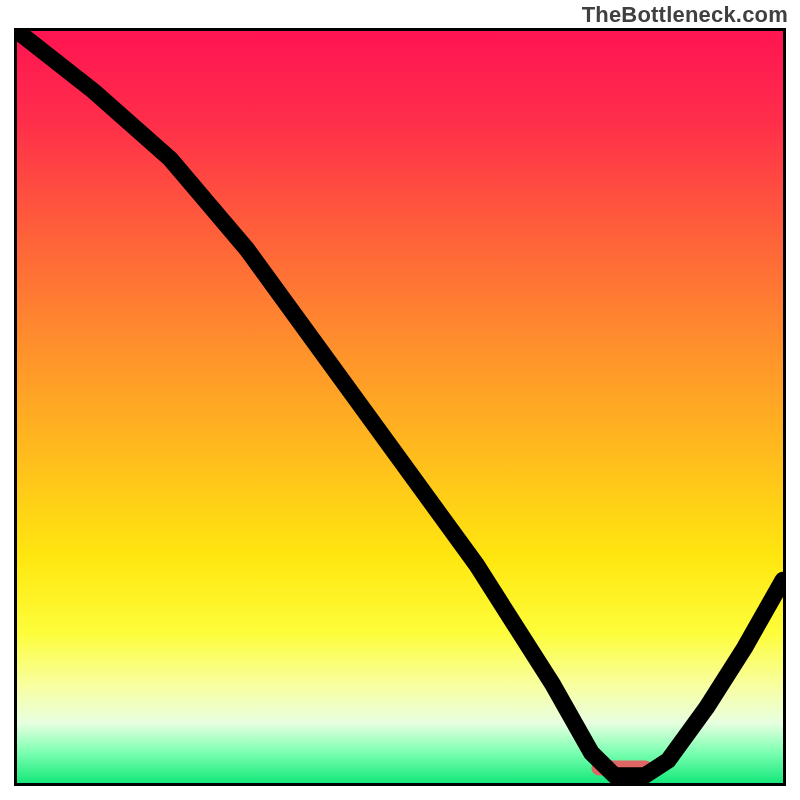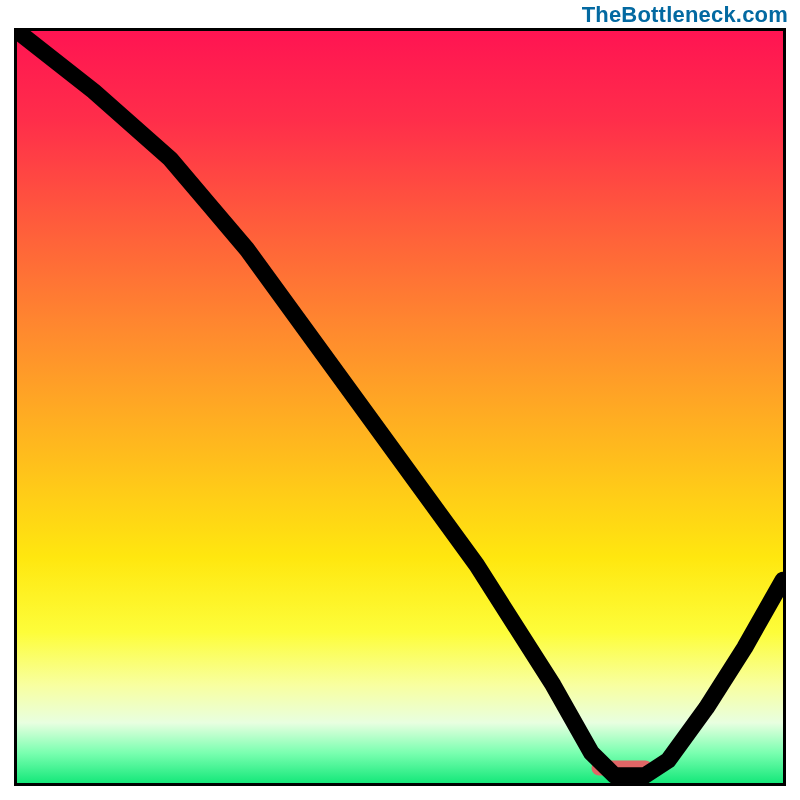--- a/index.html
+++ b/index.html
@@ -15,21 +15,21 @@
     position: relative;
     width: 800px;
     height: 800px;
   }
   .watermark {
     position: absolute;
     top: 2px;
     right: 12px;
     font-size: 22px;
     font-weight: 600;
-    color: #0369a1;
+    color: #404040;
     letter-spacing: 0.2px;
     z-index: 20;
     text-align: center;
   }
   .plot {
     position: absolute;
     left: 14px;
     top: 28px;
     width: 772px;
     height: 758px;

